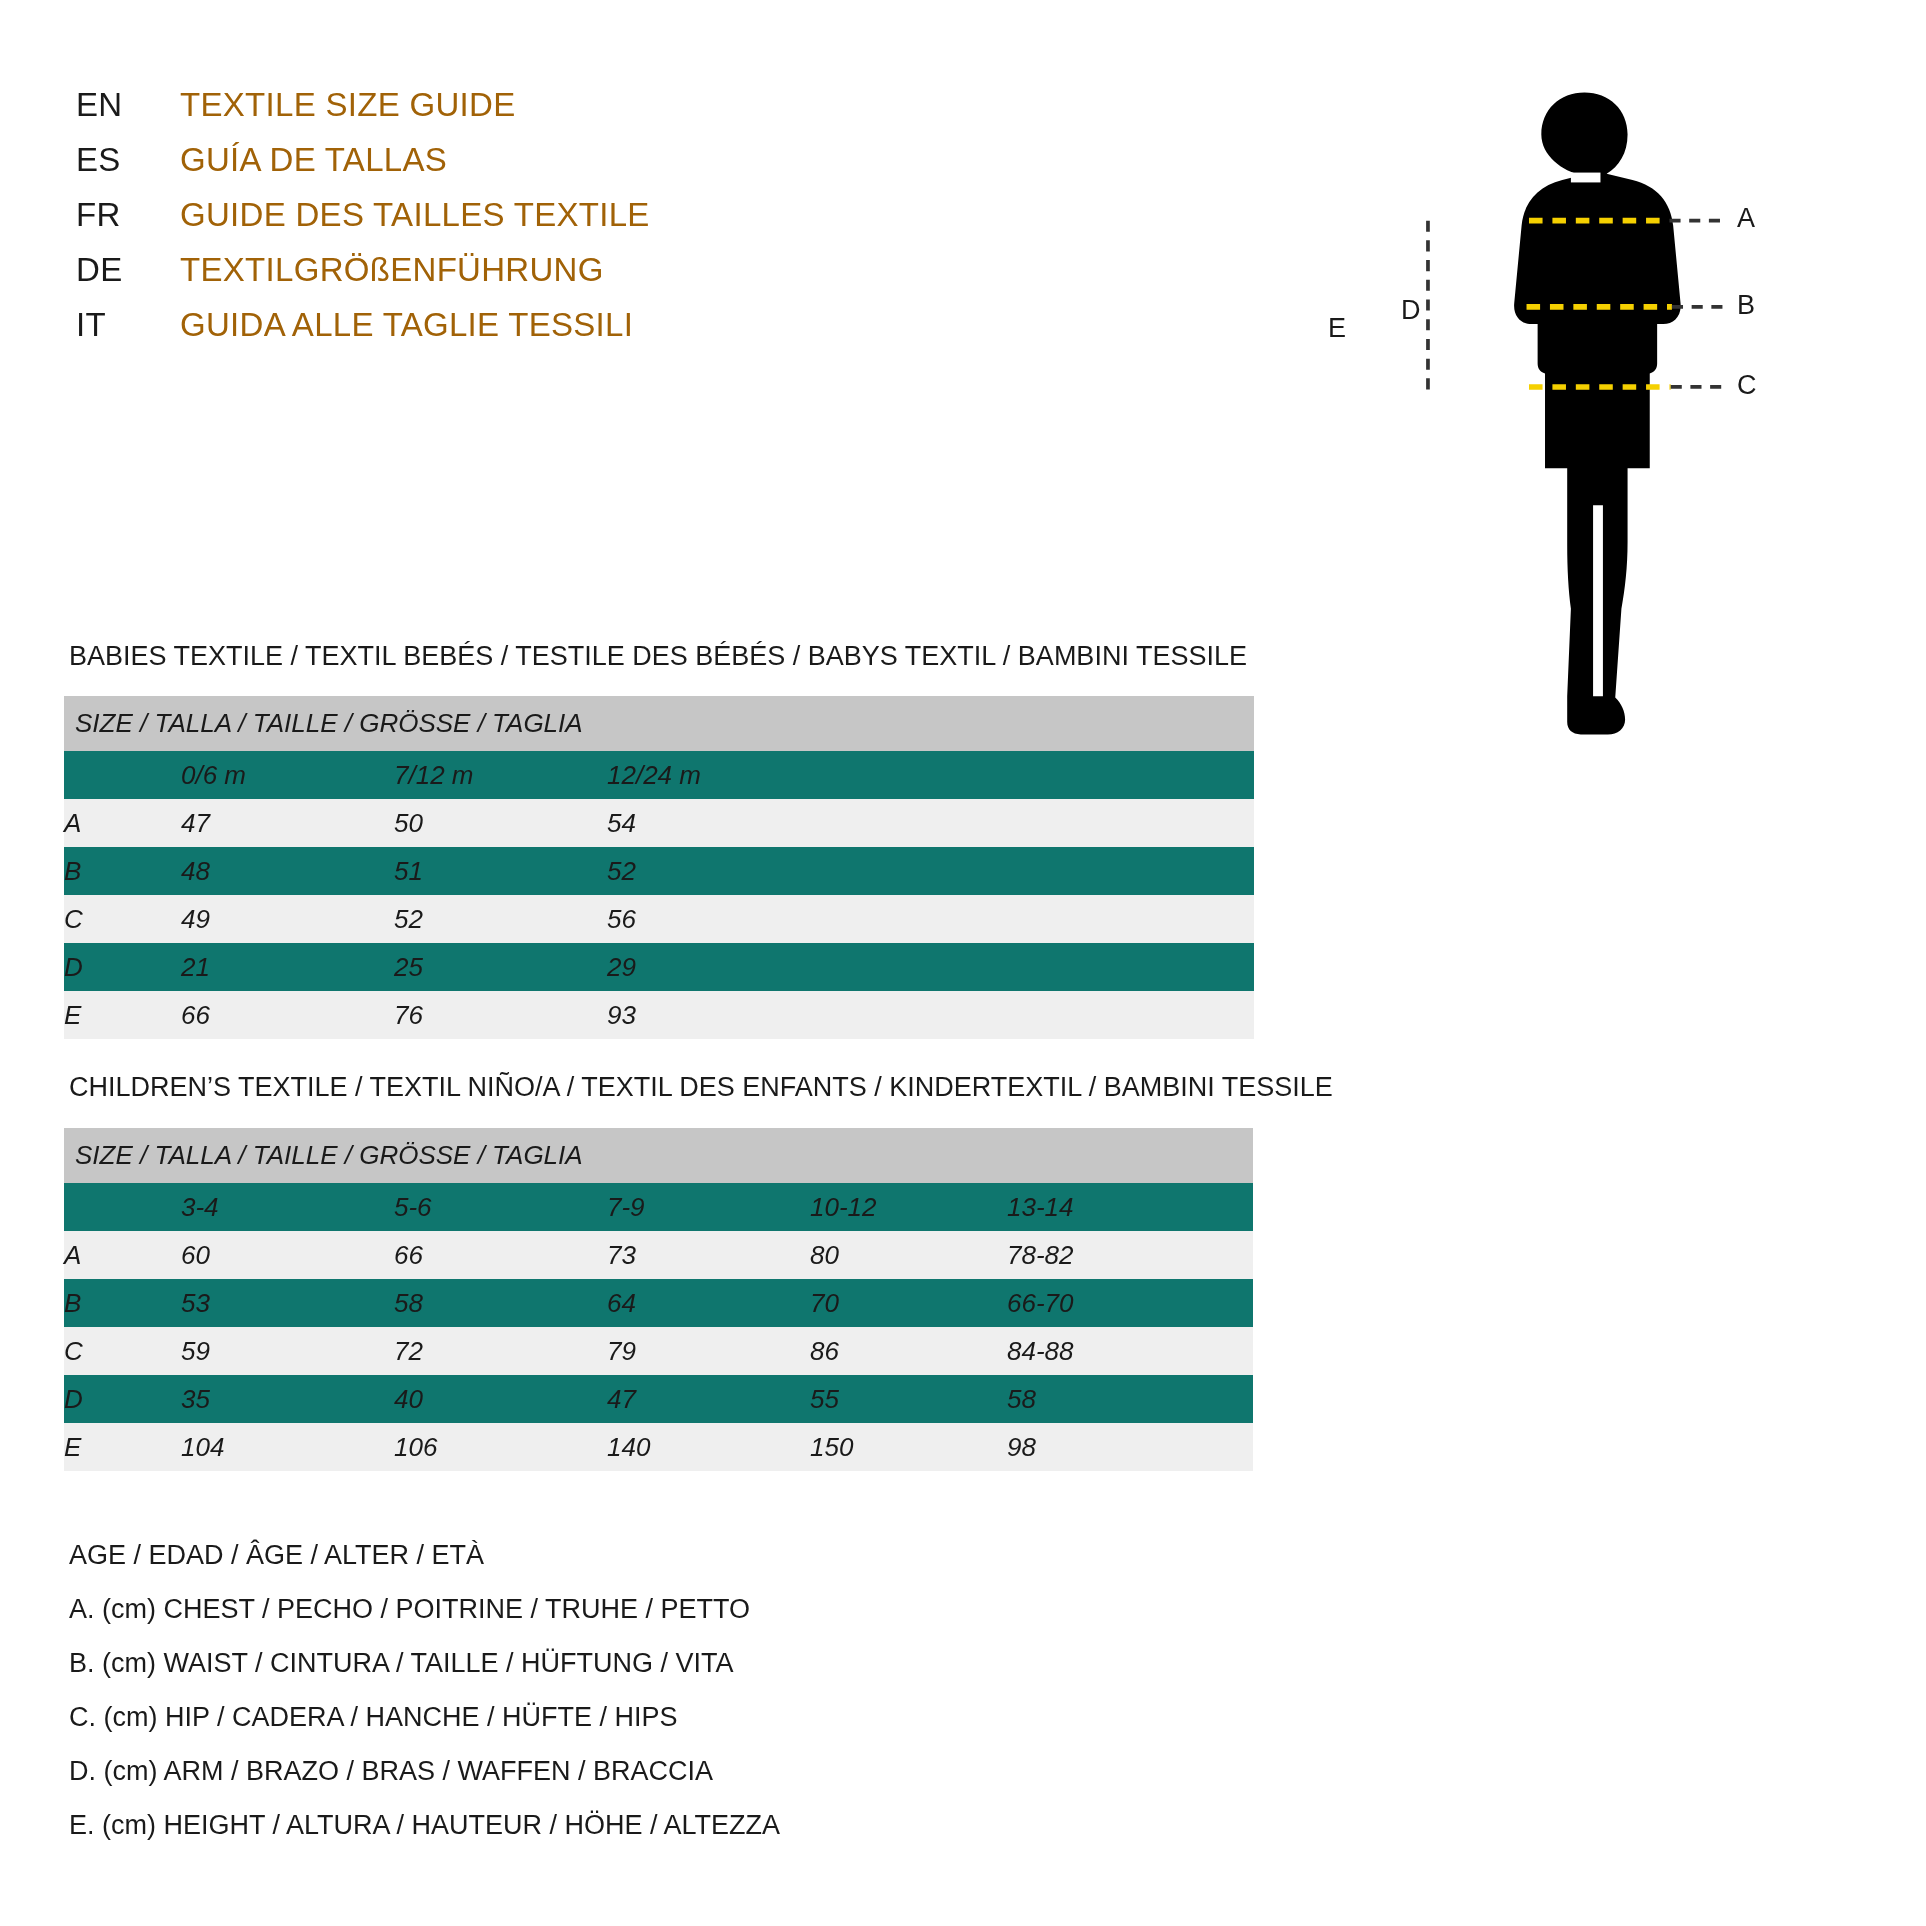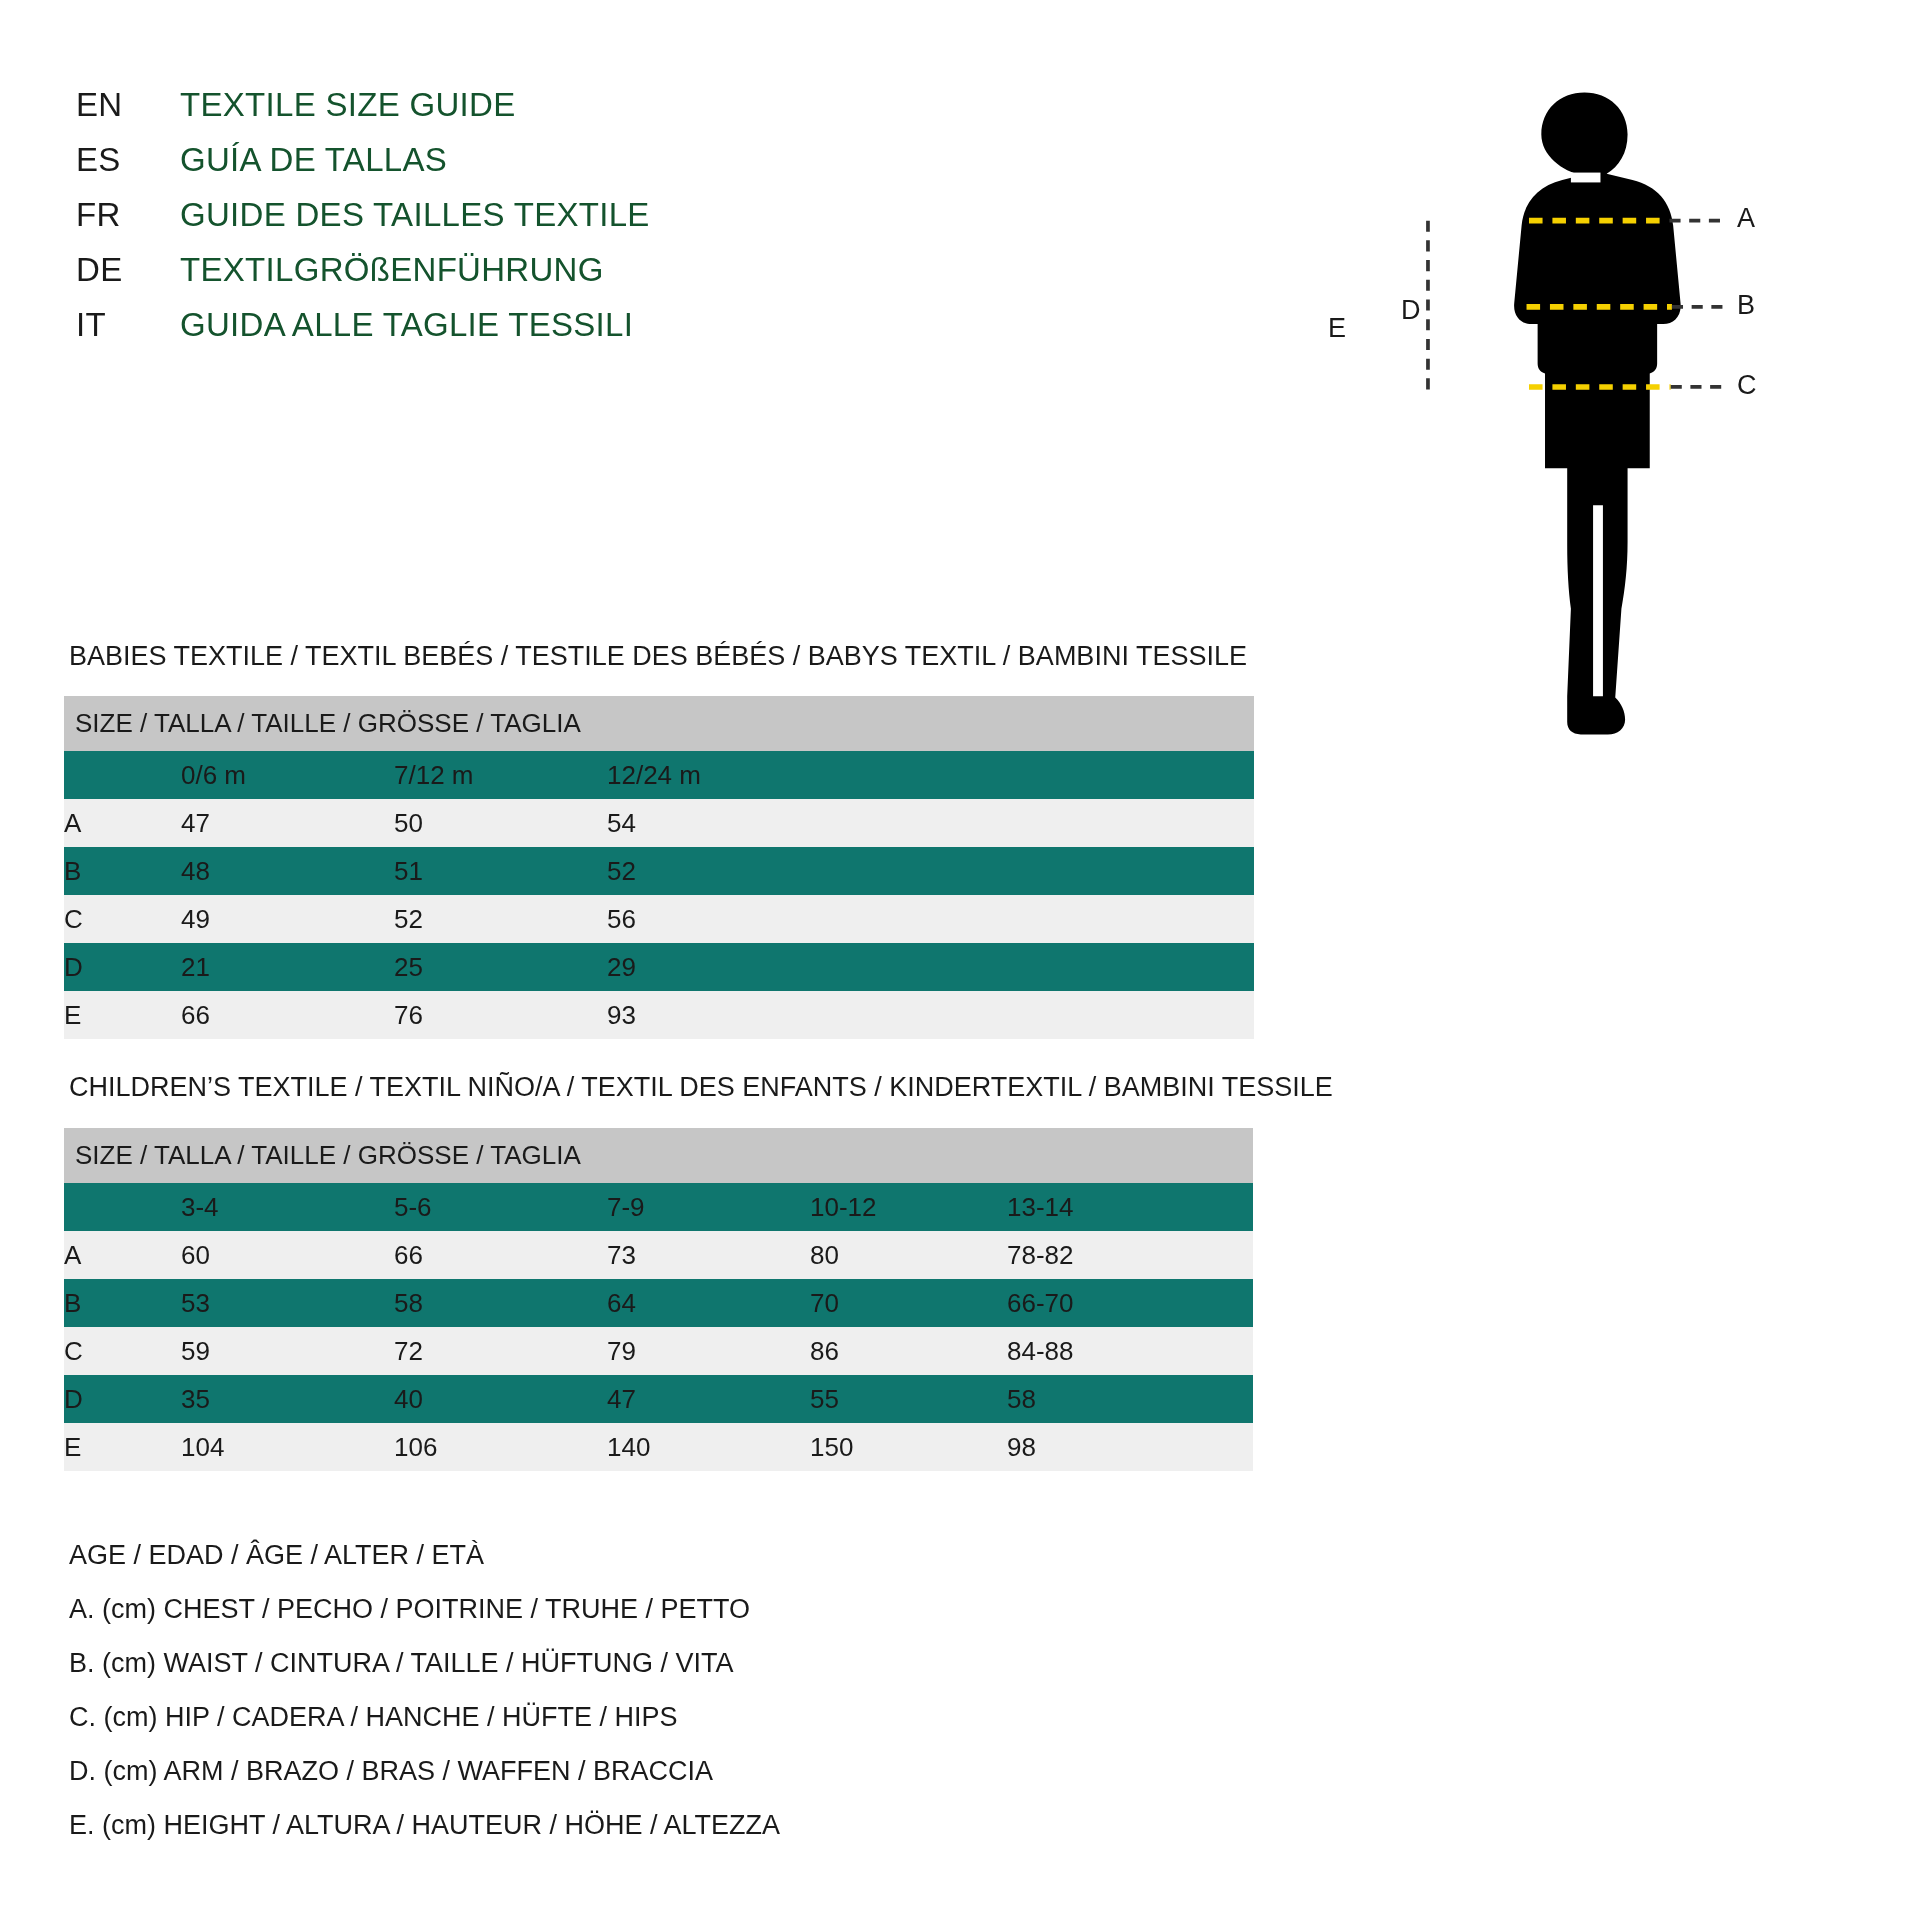--- a/index.html
+++ b/index.html
@@ -37,21 +37,21 @@
   }
   .lang-code {
     width: 104px;
     font-size: 33px;
     letter-spacing: 0.3px;
     color: #1a1a1a;
   }
   .lang-text {
     font-size: 33px;
     letter-spacing: 0.3px;
-    color: #14532d;
+    color: #a16207;
   }
 
   
   .figure {
     position: absolute;
     left: 1386px;
     top: 74px;
     width: 493px;
     height: 690px;
   }
@@ -63,20 +63,21 @@
     font-size: 27px;
     color: #1a1a1a;
     white-space: nowrap;
   }
 
   
   .sizetable {
     position: absolute;
     border-collapse: collapse;
     table-layout: fixed;
+    font-style: italic;
   }
   .sizetable .hdr-band td {
     background: #c6c6c6;
     font-size: 26px;
     padding: 8.6px 0 8.6px 11px;
     color: #1a1a1a;
     height: 38px;
   }
   .sizetable td {
     font-size: 26px;

